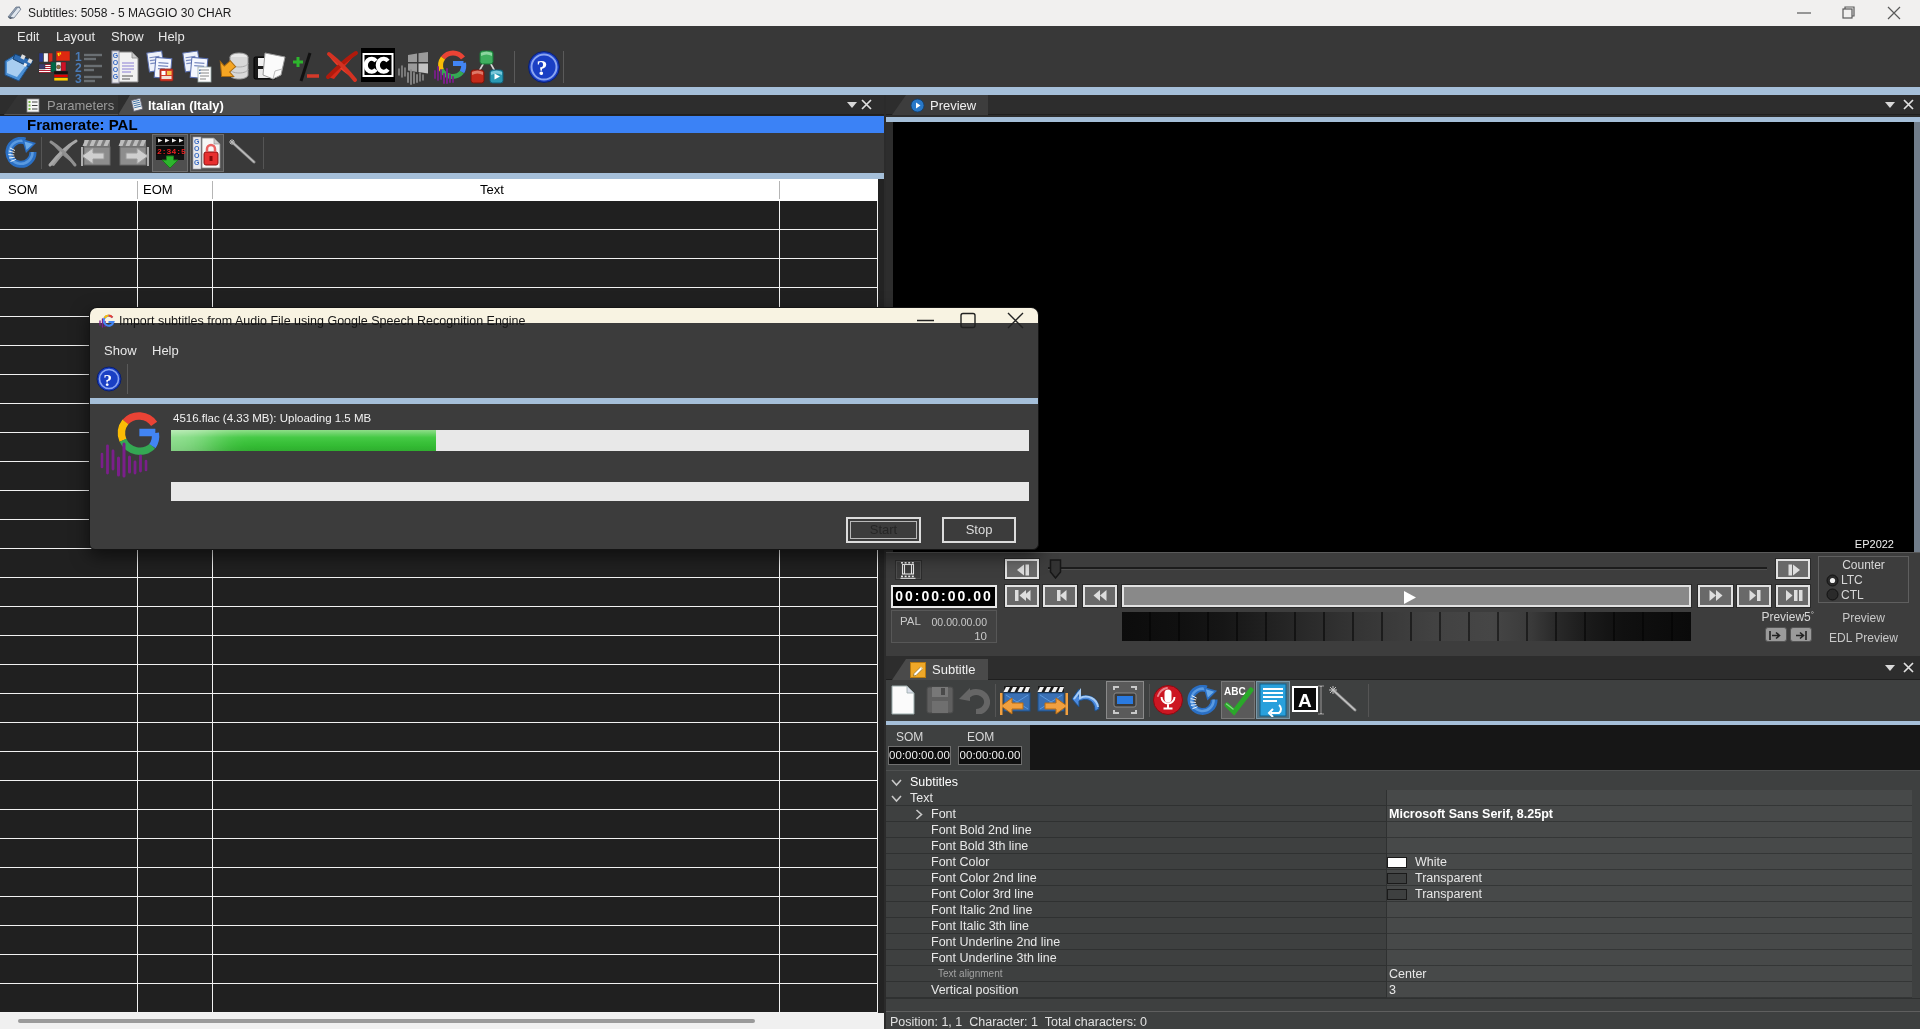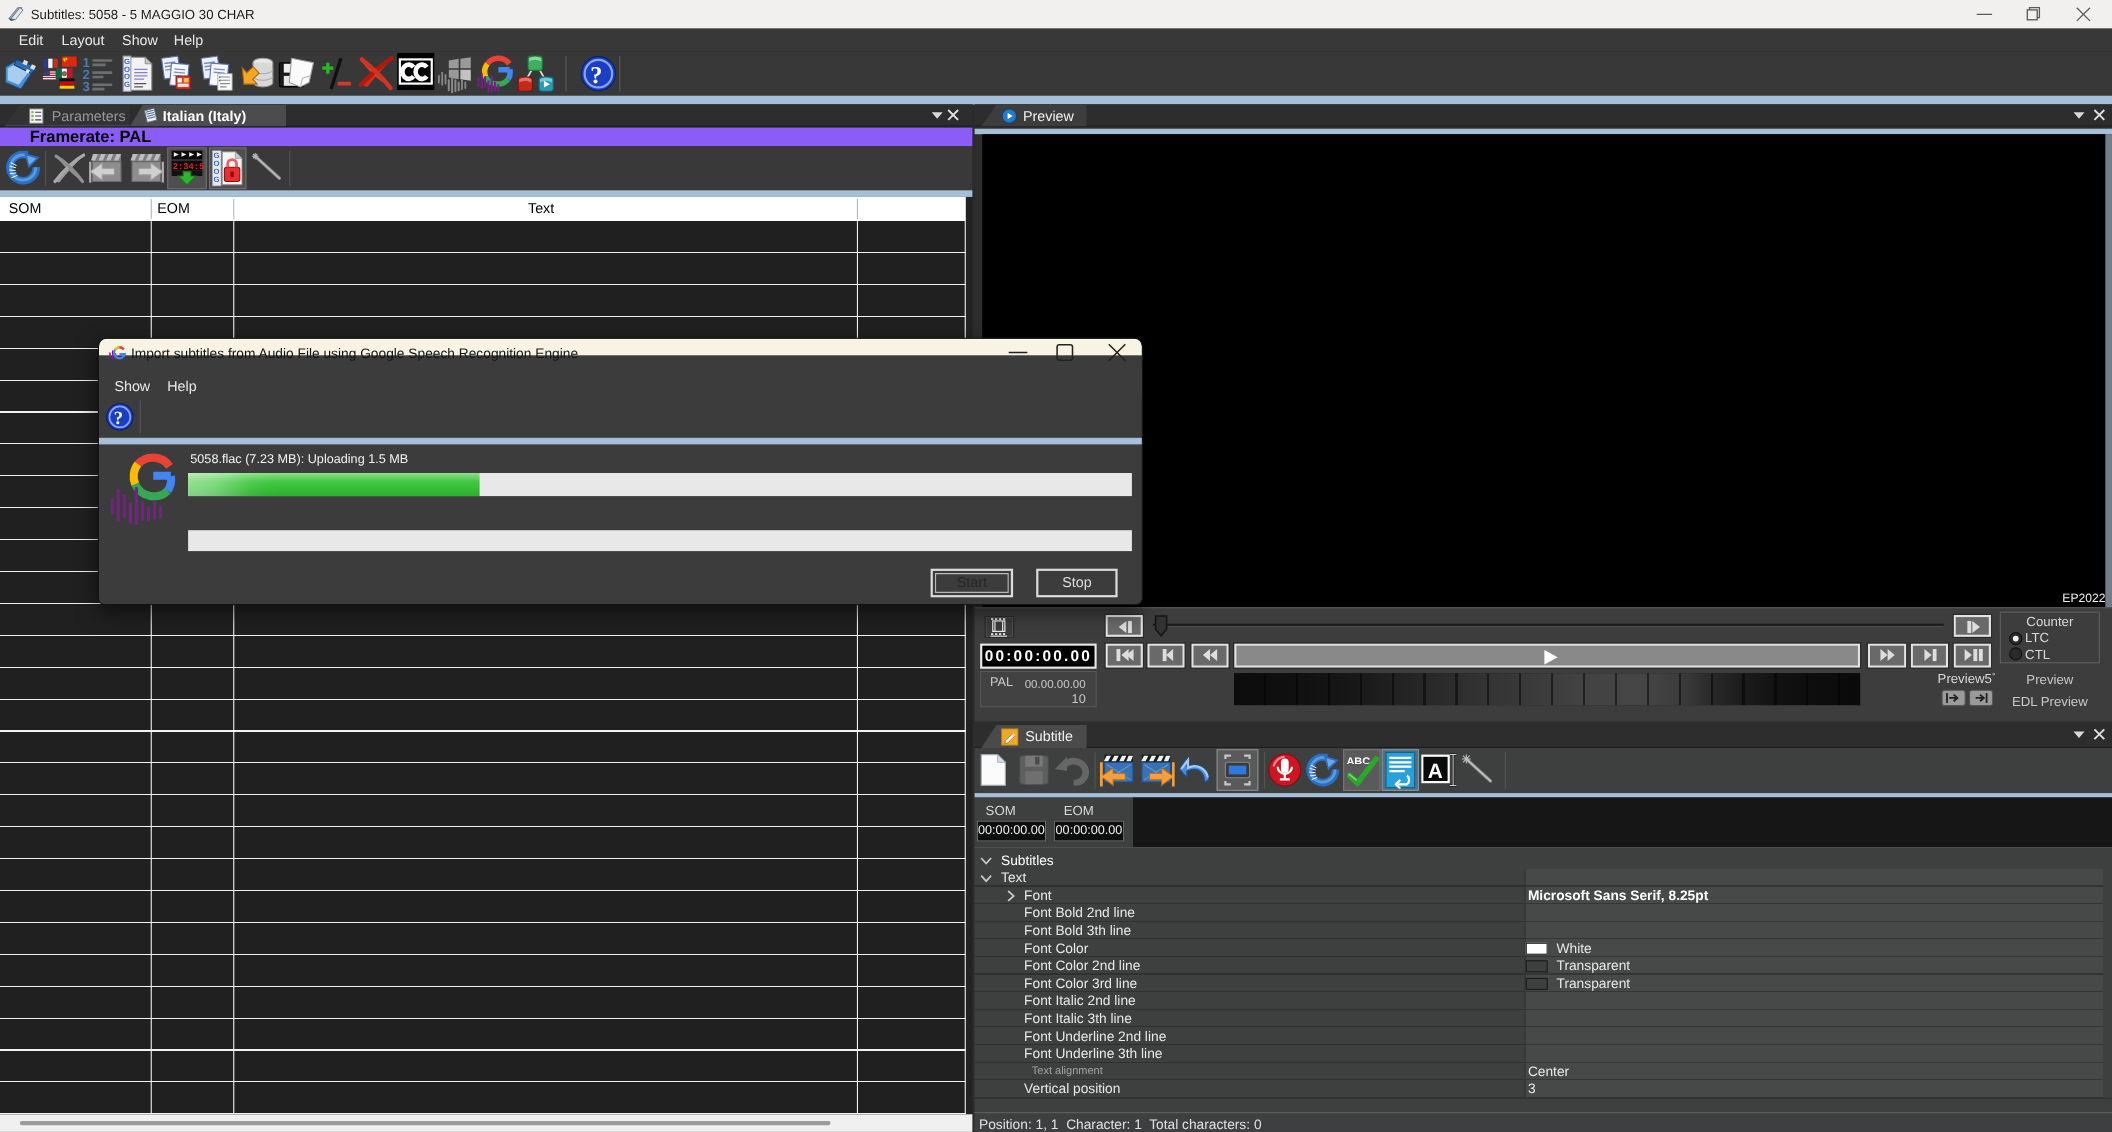--- a/index.html
+++ b/index.html
@@ -239,21 +239,21 @@
     <span class="abs" style="left:148px;top:3px;font-size:13px;font-weight:bold;color:#fff;">Italian (Italy)</span>
 
     <svg class="abs" style="left:846px;top:6px" width="12" height="9" viewBox="0 0 12 9">
         <path d="M1 1 L11 1 L6 7 Z" fill="#d8d8d8"></path>
       </svg>
     <svg class="abs" style="left:860px;top:3px" width="13" height="13" viewBox="0 0 13 13">
         <path d="M2 2 L11 11 M11 2 L2 11" stroke="#e0e0e0" stroke-width="1.7"></path>
       </svg>
   </div>
 
-  <div class="abs" style="left:0;top:21px;width:884px;height:17px;background:#8b5cf6;">
+  <div class="abs" style="left:0;top:21px;width:884px;height:17px;background:#3b82f6;">
     <span class="abs" style="left:27px;top:0px;font-size:15px;font-weight:bold;color:#000;">Framerate: PAL</span>
   </div>
 
   <div class="abs" id="lefttb" style="left:0;top:38px;width:884px;height:40px;background:#393939;">
 
     <svg class="abs" style="left:5px;top:4px" width="33" height="33" viewBox="0 0 33 33">
       <path d="M20 4 A 12 12 0 1 0 28 15" fill="none" stroke="#2a6fc4" stroke-width="7"></path>
       <path d="M20 4.5 A 11.5 11.5 0 1 0 27.5 15" fill="none" stroke="#5a9ae0" stroke-width="2.6"></path>
       <g stroke="#fff" stroke-width="0.9">
           <path d="M5 11 L10 13.5 M3.8 14 L9.4 15.5 M3.4 17.5 L9.2 18 M4 21 L9.8 20.2 M5.5 24.5 L10.8 22.4"></path>
@@ -372,21 +372,21 @@
         <path d="M1 1 L11 1 L6 7 Z" fill="#d8d8d8"></path>
       </svg>
     <svg class="abs" style="left:1016px;top:3px" width="13" height="13" viewBox="0 0 13 13">
         <path d="M2 2 L11 11 M11 2 L2 11" stroke="#e0e0e0" stroke-width="1.7"></path>
       </svg>
   </div>
 
   <div class="abs" style="left:0;top:22px;width:1034px;height:5px;background:#a5bfd9;"></div>
 
   <div class="abs" style="left:7px;top:27px;width:1021px;height:430px;background:#000;">
-    <span class="abs" style="right:0;bottom:2px;font-size:11px;color:#f0f0f0;margin-left:18px;">EP2022</span>
+    <span class="abs" style="right:20px;bottom:2px;font-size:11px;color:#f0f0f0;margin-left:18px;">EP2022</span>
   </div>
   <div class="abs" style="left:1028px;top:27px;width:6px;height:430px;background:#717d8a;"></div>
 </div>
 
 <div class="abs" id="ctrlbar" style="left:886px;top:552px;width:1034px;height:104px;background:#3d3d3d;border-top:1px solid #5a5a5a;">
 
   <div class="abs" style="left:9px;top:7px;width:27px;height:20px;background:#3b3b3b;border:1px solid #2c2c2c;box-shadow:inset 0 0 0 1px #4e4e4e;">
     <svg width="25" height="18" viewBox="0 0 25 18">
       <g fill="none" stroke="#e8e8e8" stroke-width="1.1">
         <rect x="6.5" y="3.5" width="11" height="9.5"></rect>
@@ -744,21 +744,21 @@
         <path d="M14 44 v18" stroke-width="2.8"></path>
         <path d="M19.5 51 v17" stroke-width="3"></path>
         <path d="M25 37 v32" stroke-width="3"></path>
         <path d="M30.5 50 v15" stroke-width="3"></path>
         <path d="M36 55 v11" stroke-width="2.8"></path>
         <path d="M41.5 49 v15" stroke-width="2.8"></path>
         <path d="M47 54 v9" stroke-width="2.6"></path>
     </g>
   </svg>
 
-  <div class="abs" style="left:83px;top:104px;font-size:11.5px;color:#f2f2f2;">5058.flac (7.23 MB): Uploading 1.5 MB</div>
+  <div class="abs" style="left:83px;top:104px;font-size:11.5px;color:#f2f2f2;">4516.flac (4.33 MB): Uploading 1.5 MB</div>
   <div class="abs" style="left:81px;top:122px;width:858px;height:21px;background:#e8e8e8;">
     <div class="abs" style="left:0;top:0;width:265px;height:21px;background:linear-gradient(180deg,#86dc80 0%,#3cc73c 35%,#28b828 75%,#1fa81f 100%);box-shadow:inset 60px 0 40px -20px rgba(255,255,255,0.45);"></div>
   </div>
   <div class="abs" style="left:81px;top:174px;width:858px;height:19px;background:#e8e8e8;"></div>
 
   <div class="abs" style="left:756px;top:209px;width:75px;height:26px;background:#3c3c3c;border:2px solid #dcdcdc;box-shadow:inset 0 0 0 2px #3c3c3c, inset 0 0 0 3px #b8b8b8;color:#262626;font-size:13px;text-align:center;line-height:22px;">Start</div>
   <div class="abs" style="left:852px;top:209px;width:74px;height:26px;background:#3c3c3c;border:2px solid #dcdcdc;color:#dcdcdc;font-size:13px;text-align:center;line-height:22px;">Stop</div>
 </div>
 
 </body></html>

